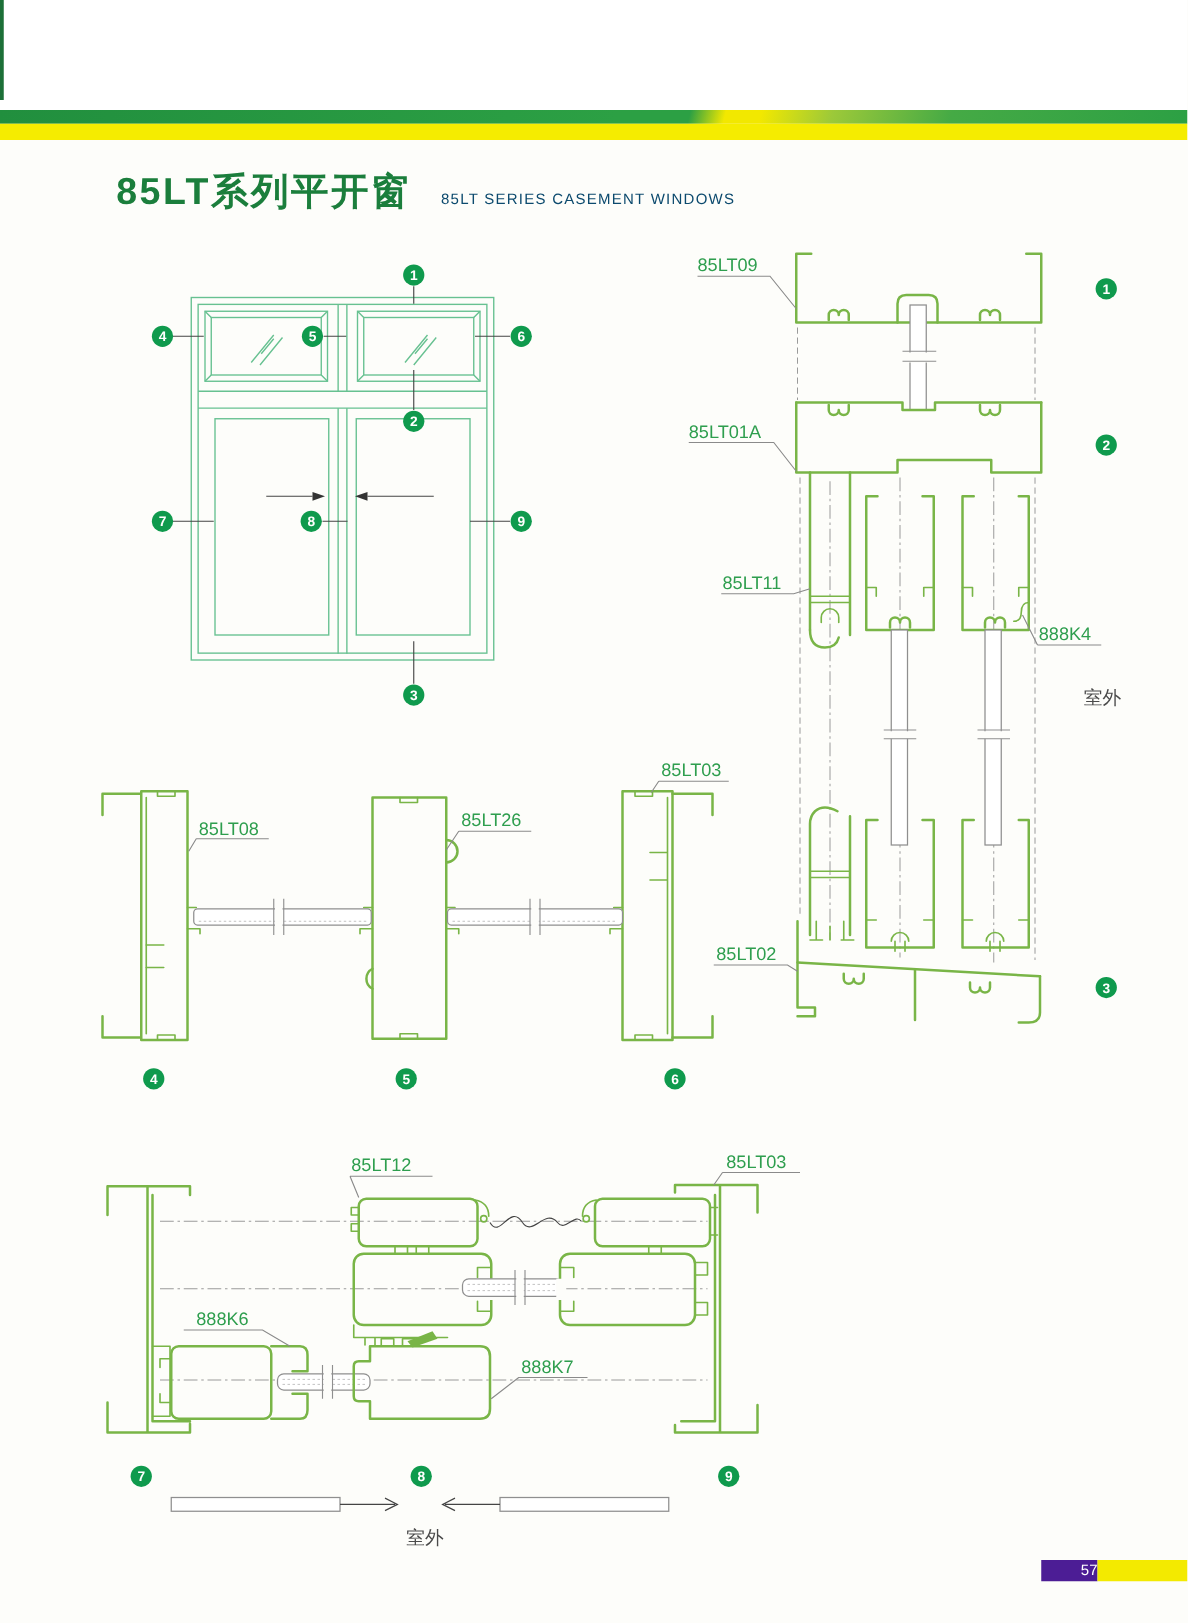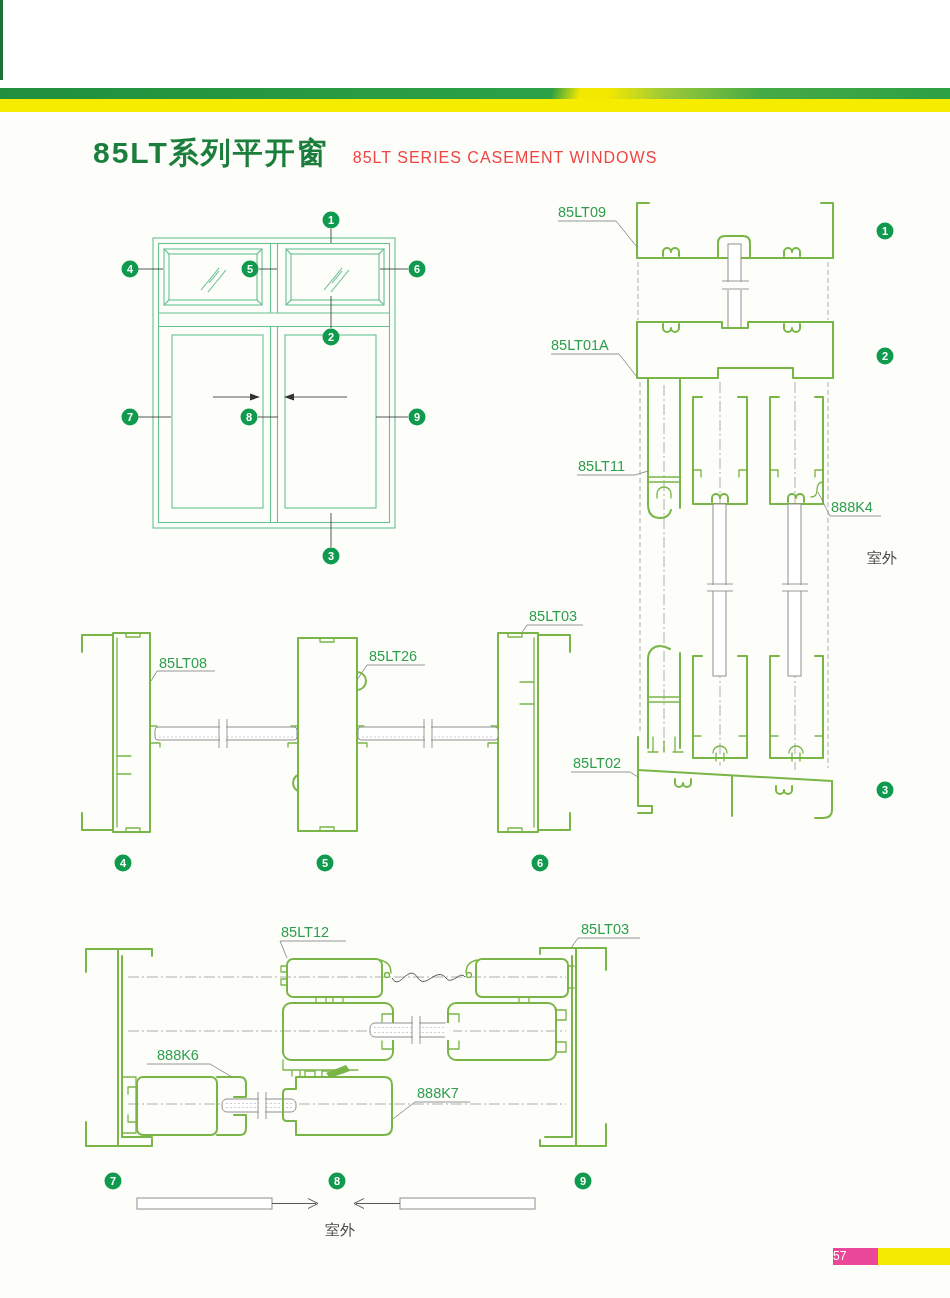--- a/index.html
+++ b/index.html
@@ -5,24 +5,24 @@
   html,body{margin:0;padding:0;}
   body{width:950px;height:1298px;position:relative;background:#fdfdfa;overflow:hidden;
        font-family:"Liberation Sans","DejaVu Sans",sans-serif;}
   .top-white{position:absolute;left:0;top:0;width:950px;height:88px;background:#ffffff;}
   .corner-line{position:absolute;left:0;top:0;width:3px;height:80px;background:#1c7038;}
   .band-green{position:absolute;left:0;top:88px;width:950px;height:11px;
       background:linear-gradient(104deg,#218f3e 0%,#2ca044 52%,#2ca044 58%,#f2e800 61%,#f2e800 64%,#9cc939 70%,#45aa45 80%,#2ca044 100%);}
   .band-yellow{position:absolute;left:0;top:99px;width:950px;height:13px;background:#f5ec00;}
   .title-row{position:absolute;left:93px;top:133px;width:820px;display:flex;align-items:baseline;gap:24px;}
   .title-cn{color:#1b7e3c;font-size:30px;font-weight:600;letter-spacing:2px;white-space:nowrap;}
-  .title-en{color:#ef4444;font-size:16px;letter-spacing:1px;white-space:nowrap;}
+  .title-en{color:#0c4a6e;font-size:12px;letter-spacing:1px;white-space:nowrap;}
   .drawing{position:absolute;left:0;top:186px;}
-  .footer-page{position:absolute;left:833px;top:1248px;width:45px;height:17px;background:#ec4899;
-      color:#fff;font-size:12px;text-align:left;line-height:17px;}
+  .footer-page{position:absolute;left:833px;top:1248px;width:45px;height:17px;background:#4c1d95;
+      color:#fff;font-size:12px;text-align:right;line-height:17px;}
   .footer-yellow{position:absolute;left:878px;top:1248px;width:72px;height:17px;background:#f3ea00;}
   
   .pf{fill:none;stroke:#79b547;stroke-width:2;stroke-linecap:round;stroke-linejoin:round;}
   .pf2{fill:none;stroke:#79b547;stroke-width:1.3;stroke-linecap:round;stroke-linejoin:round;}
   .ev{fill:none;stroke:#67c191;stroke-width:1.1;}
   .gl{fill:#ffffff;stroke:#8f8f8f;stroke-width:1;}
   .gl2{fill:none;stroke:#c2c2c2;stroke-width:0.8;stroke-dasharray:2 2;}
   .brk{fill:none;stroke:#8f8f8f;stroke-width:0.9;}
   .wh{fill:#fdfdfa;stroke:none;}
   .ld{fill:none;stroke:#444;stroke-width:0.9;}

